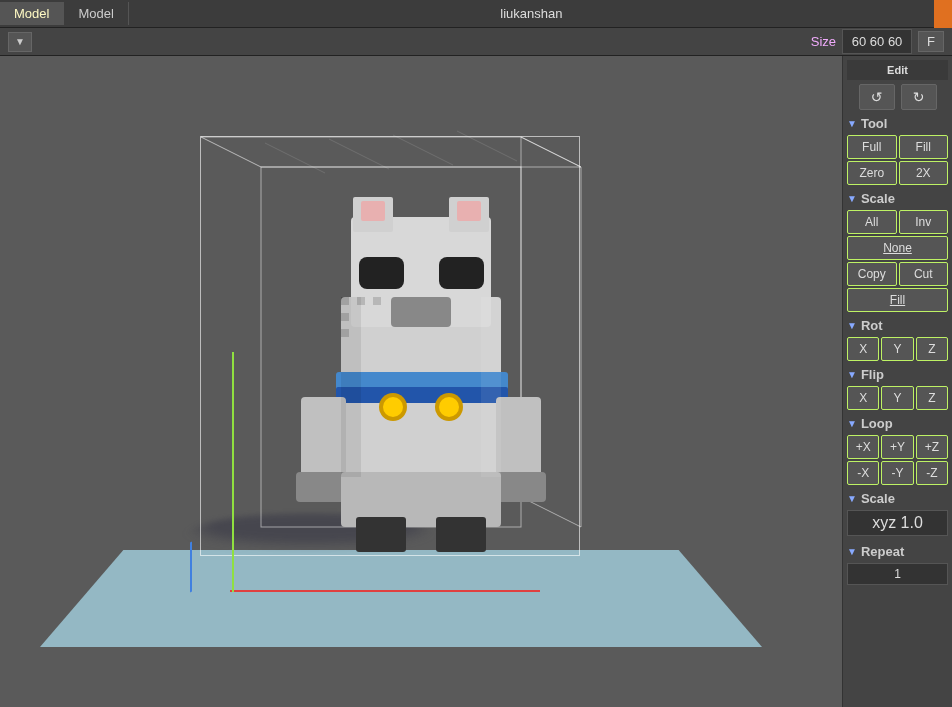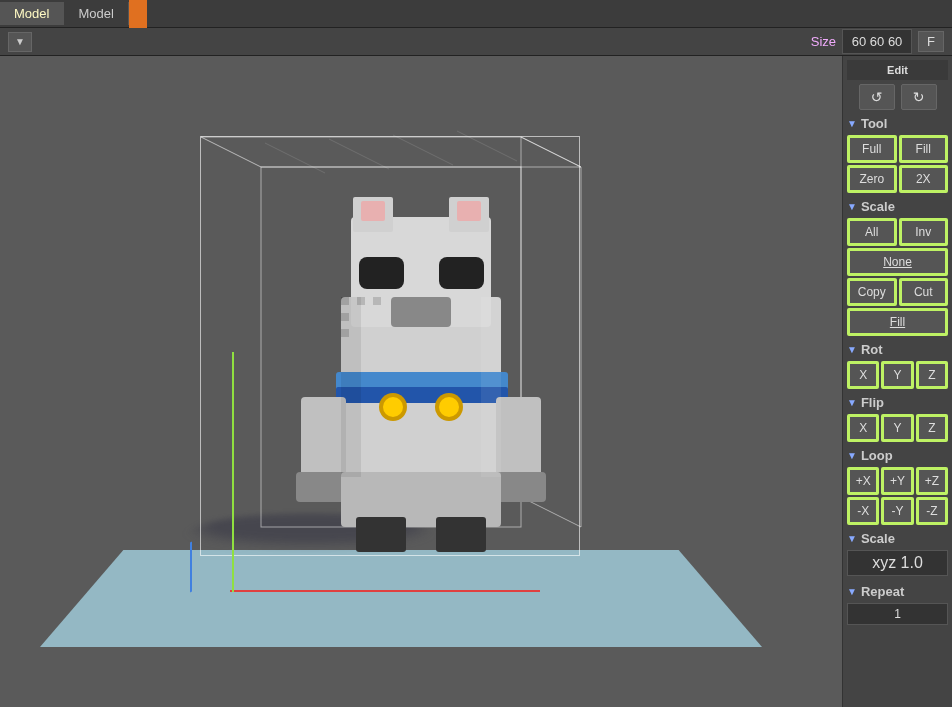--- a/index.html
+++ b/index.html
@@ -208,21 +208,21 @@
     }
 
     .btn-row {
       display: flex;
       gap: 2px;
       margin-bottom: 2px;
     }
     .panel-btn {
       flex: 1;
       background: #555;
-      border: 3px solid #bef264;
+      border: 1px solid #bef264;
       color: #ddd;
       padding: 4px 2px;
       cursor: pointer;
       font-size: 12px;
       text-align: center;
       border-radius: 2px;
     }
     .panel-btn.full-width {
       flex: none;
       width: 100%;
@@ -279,20 +279,21 @@
       font-size: 12px;
       text-align: center;
     }
   </style>
 </head>
 <body>
 
 <div id="top-bar">
   <div class="tab active">Model</div>
   <div class="tab">Model</div>
+  <div id="title">liukanshan</div>
   <div id="orange-indicator"></div>
 </div>
 
 <div id="sub-bar">
   <div id="dropdown-arrow">▼</div>
   <span id="size-label">Size</span>
   <div id="size-value">60 60 60</div>
   <div id="f-button">F</div>
 </div>
 

